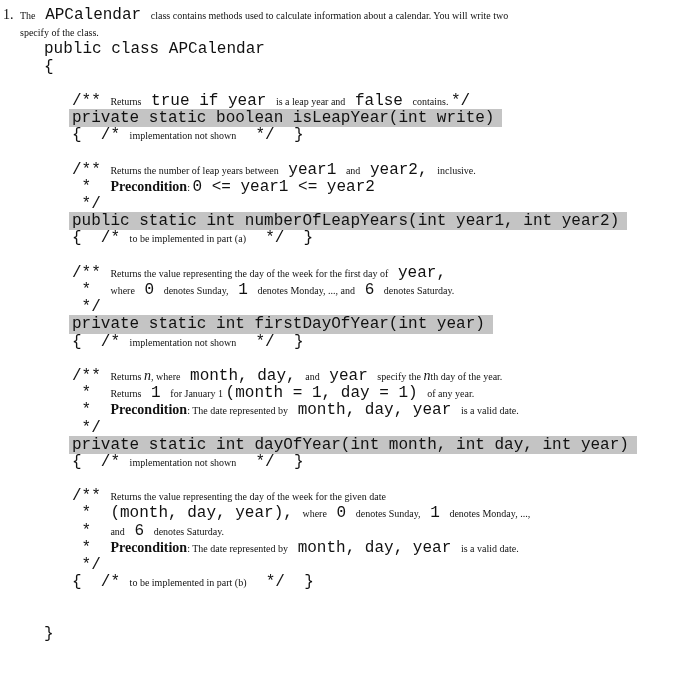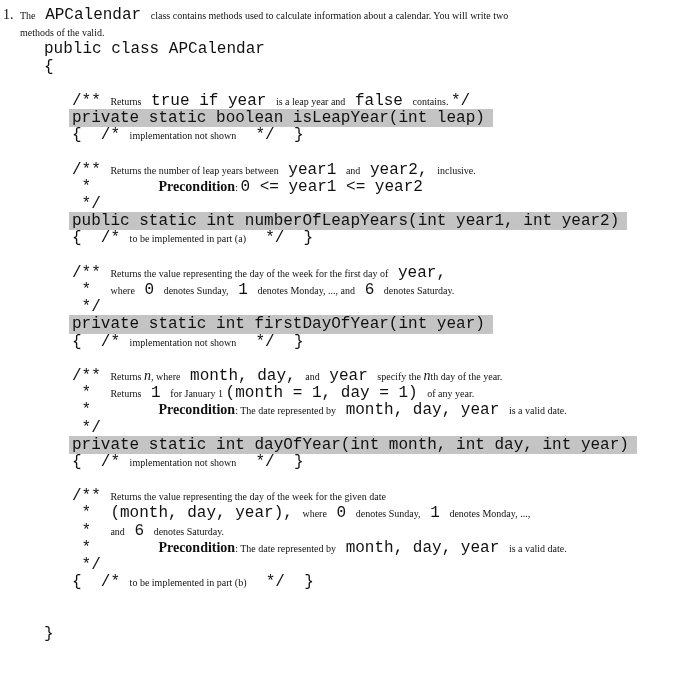--- a/index.html
+++ b/index.html
@@ -25,48 +25,48 @@
   .body { flex: 1 1 auto; min-width: 0; }
   .code-block { margin-left: 24px; }
   .line {
     white-space: pre;
     height: 17.2px;
     line-height: 17.2px;
     font-size: 14px;
   }
   .line.ind { padding-left: 28px; }
   .f-serif  { font-family: "Liberation Serif", serif; font-size: 10px; }
-  .f-bold   { font-family: "Liberation Serif", serif; font-size: 14px; font-weight: bold; margin-left: 48px; }
+  .f-bold   { font-family: "Liberation Serif", serif; font-size: 14px; font-weight: bold; }
   .f-italic { font-family: "Liberation Serif", serif; font-size: 14px; font-style: italic; }
   .f-mono   { font-family: "Liberation Mono", "DejaVu Sans Mono", monospace; font-size: 16px; }
   .hl {
     display: inline-block;
     background: var(--hl-color, #c4c4c4);
     line-height: 17.2px;
     margin-left: -3px;
     padding: 0 8px 0 3px;
   }
 </style>
 </head>
 <body>
 
 <div class="page" style="--page-bg: #ffffff; --text-color: #111111; --hl-color: #c4c4c4;">
   <div class="item">
     <div class="num">1.</div>
     <div class="body">
       <div>
           <div class="line"><span class="f-serif">The</span><span class="f-mono"> APCalendar </span><span class="f-serif">class contains methods used to calculate information about a calendar. You will write two</span></div>
-          <div class="line"><span class="f-serif">methods of the valid.</span></div>
+          <div class="line"><span class="f-serif">specify of the class.</span></div>
         </div>
       <div class="code-block">
           <div class="line"><span class="f-mono">public class APCalendar</span></div>
           <div class="line"><span class="f-mono">{</span></div>
           <div class="line"></div>
           <div class="line ind"><span class="f-mono">/** </span><span class="f-serif">Returns</span><span class="f-mono"> true if year </span><span class="f-serif">is a leap year and</span><span class="f-mono"> false </span><span class="f-serif">contains. </span><span class="f-mono">*/</span></div>
-          <div class="line ind"><span class="hl"><span class="f-mono">private static boolean isLeapYear(int leap)</span></span></div>
+          <div class="line ind"><span class="hl"><span class="f-mono">private static boolean isLeapYear(int write)</span></span></div>
           <div class="line ind"><span class="f-mono">{  /* </span><span class="f-serif">implementation not shown</span><span class="f-mono">  */  }</span></div>
           <div class="line"></div>
           <div class="line ind"><span class="f-mono">/** </span><span class="f-serif">Returns the number of leap years between</span><span class="f-mono"> year1 </span><span class="f-serif">and</span><span class="f-mono"> year2, </span><span class="f-serif">inclusive.</span></div>
           <div class="line ind"><span class="f-mono"> *  </span><span class="f-bold">Precondition</span><span class="f-serif">: </span><span class="f-mono">0 &lt;= year1 &lt;= year2</span></div>
           <div class="line ind"><span class="f-mono"> */</span></div>
           <div class="line ind"><span class="hl"><span class="f-mono">public static int numberOfLeapYears(int year1, int year2)</span></span></div>
           <div class="line ind"><span class="f-mono">{  /* </span><span class="f-serif">to be implemented in part (a)</span><span class="f-mono">  */  }</span></div>
           <div class="line"></div>
           <div class="line ind"><span class="f-mono">/** </span><span class="f-serif">Returns the value representing the day of the week for the first day of</span><span class="f-mono"> year,</span></div>
           <div class="line ind"><span class="f-mono"> *  </span><span class="f-serif">where</span><span class="f-mono"> 0 </span><span class="f-serif">denotes Sunday,</span><span class="f-mono"> 1 </span><span class="f-serif">denotes Monday, ..., and</span><span class="f-mono"> 6 </span><span class="f-serif">denotes Saturday.</span></div>

